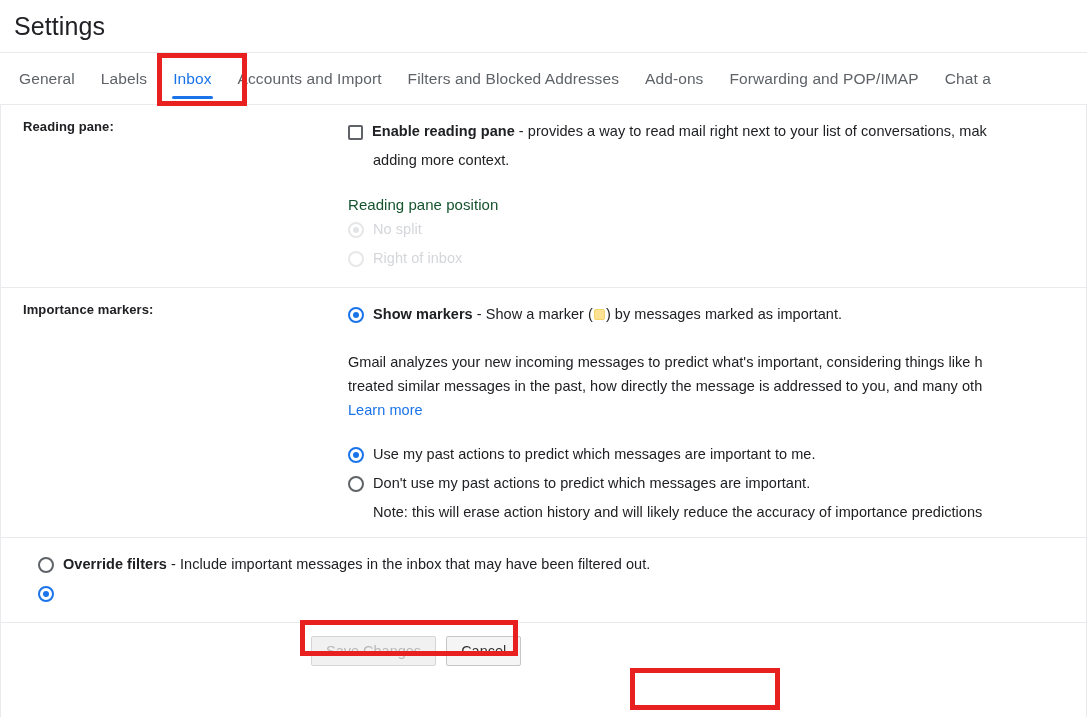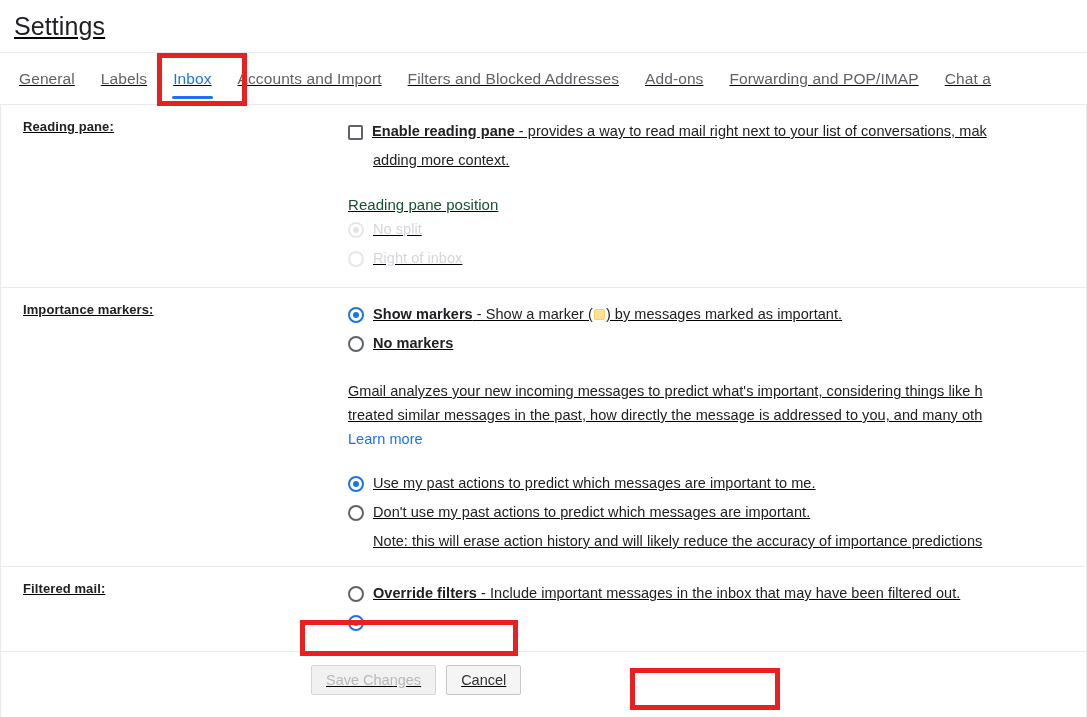--- a/index.html
+++ b/index.html
@@ -11,21 +11,20 @@
     font-family: "Liberation Sans", sans-serif;
     -webkit-font-smoothing: antialiased;
   }
 
   #app {
     position: relative;
     width: 1087px;
     height: 717px;
     background: #fff;
     overflow: hidden;
-    text-decoration: underline;
   }
 
   
   .settings-header {
     height: 53px;
     display: flex;
     align-items: center;
     padding-left: 14px;
     border-bottom: 1px solid #e8eaed;
     background: #fff;
@@ -283,24 +282,20 @@
       <div class="sec-label">Importance markers:</div>
       <div class="sec-content">
 
         <div class="opt-row">
           <span class="ctl"><span class="radio checked"></span></span>
           <span class="opt-text">
             <b>Show markers</b><span> - Show a marker (</span><span class="imp-marker"></span><span>) by messages marked as important.</span>
           </span>
         </div>
 
-        <div class="opt-row">
-          <span class="ctl"><span class="radio"></span></span>
-          <b>No markers</b>
-        </div>
 
         <div class="para">
           <div>Gmail analyzes your new incoming messages to predict what's important, considering things like h</div>
           <div>treated similar messages in the past, how directly the message is addressed to you, and many oth</div>
           <span class="link">Learn more</span>
         </div>
 
         <div class="group-gap">
           <div class="opt-row">
             <span class="ctl"><span class="radio checked"></span></span>
@@ -310,21 +305,20 @@
             <span class="ctl"><span class="radio"></span></span>
             <span>Don't use my past actions to predict which messages are important.</span>
           </div>
           <div class="sub-note">Note: this will erase action history and will likely reduce the accuracy of importance predictions</div>
         </div>
 
       </div>
     </div>
 
     <div class="section">
-      <div class="sec-label">Filtered mail:</div>
       <div class="sec-content">
 
         <div class="opt-row">
           <span class="ctl"><span class="radio"></span></span>
           <span class="opt-text">
             <b>Override filters</b><span> - Include important messages in the inbox that may have been filtered out.</span>
           </span>
         </div>
 
         <div class="opt-row">

